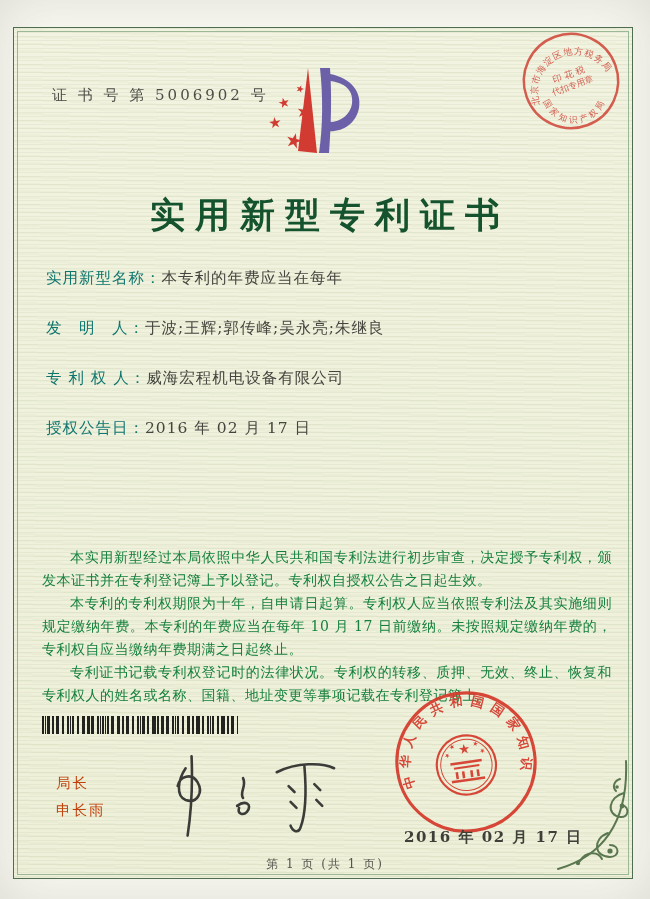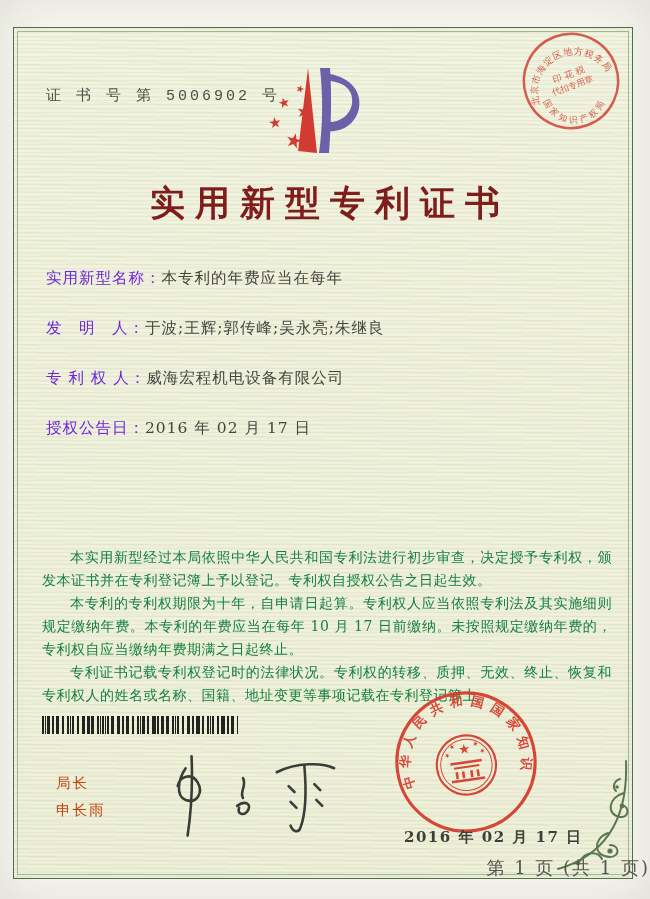--- a/index.html
+++ b/index.html
@@ -19,35 +19,35 @@
   }
   .frame{
     position:absolute;left:13px;top:27px;right:17px;bottom:20px;
     border:1.6px solid #4e6e52;pointer-events:none;
   }
   .frame-inner{
     position:absolute;left:17px;top:31px;right:21px;bottom:24px;
     border:1px solid #9cb795;pointer-events:none;
   }
   .cert-no{
-    position:absolute;left:46px;top:86px;
-    font-size:15px;letter-spacing:3px;color:#4c4c47;font-family:Liberation Mono, monospace;
+    position:absolute;left:52px;top:86px;
+    font-size:15px;letter-spacing:3px;color:#4c4c47;
   }
   .logo{position:absolute;left:263px;top:56px;width:106px;height:108px;}
   .tax-seal{
     position:absolute;left:521px;top:31px;width:100px;height:100px;
     transform:rotate(-20deg);opacity:.88;
   }
   .title{
-    position:absolute;left:0;right:0;top:180px;margin:0;text-align:center;
-    font-size:35px;font-weight:700;color:#7f1d1d;letter-spacing:10px;text-indent:10px;
+    position:absolute;left:0;right:0;top:180px;margin:12px;text-align:center;
+    font-size:35px;font-weight:700;color:#14532d;letter-spacing:10px;text-indent:10px;
   }
   .fields{position:absolute;left:46px;top:268px;right:40px;}
   .field-row{margin-bottom:29px;font-size:15.5px;color:#45453f;letter-spacing:1px;white-space:nowrap;}
-  .field-row .lbl{color:#6d28d9;}
+  .field-row .lbl{color:#0f766e;}
   .field-row .val{color:#45453f;}
   .body-text{position:absolute;left:42px;right:38px;top:546px;}
   .body-text p{
     margin:0;font-size:14px;line-height:23px;color:#15803d;
     text-align:justify;text-indent:2em;letter-spacing:.5px;
   }
   .barcode{
     position:absolute;left:42px;top:716px;width:196px;height:18px;
     background-image:
       repeating-linear-gradient(90deg,#22221f 0 2px,transparent 2px 5px),
@@ -59,22 +59,22 @@
   .authority-seal{
     position:absolute;left:392px;top:688px;width:148px;height:148px;
     transform:rotate(-8deg);opacity:.92;
   }
   .issue-date{
     position:absolute;left:404px;top:828px;
     font-size:15px;color:#3f3f3a;letter-spacing:1.5px;font-weight:600;
   }
   .corner-ornament{position:absolute;right:18px;bottom:24px;width:82px;height:118px;}
   .footer{
-    position:absolute;left:0;right:0;top:856px;text-align:right;
-    font-size:18px;color:#55554e;letter-spacing:2px;
+    position:absolute;left:0;right:0;top:856px;text-align:center;
+    font-size:12px;color:#55554e;letter-spacing:2px;
   }
   .seal-text{fill:#d5392b;font-family:"DejaVu Serif",serif;}
   .tax-text{fill:#d0493c;font-family:"DejaVu Serif",serif;}
 </style>
 </head>
 <body>
 
 <div class="scan">
 
   <div class="paper"></div>

